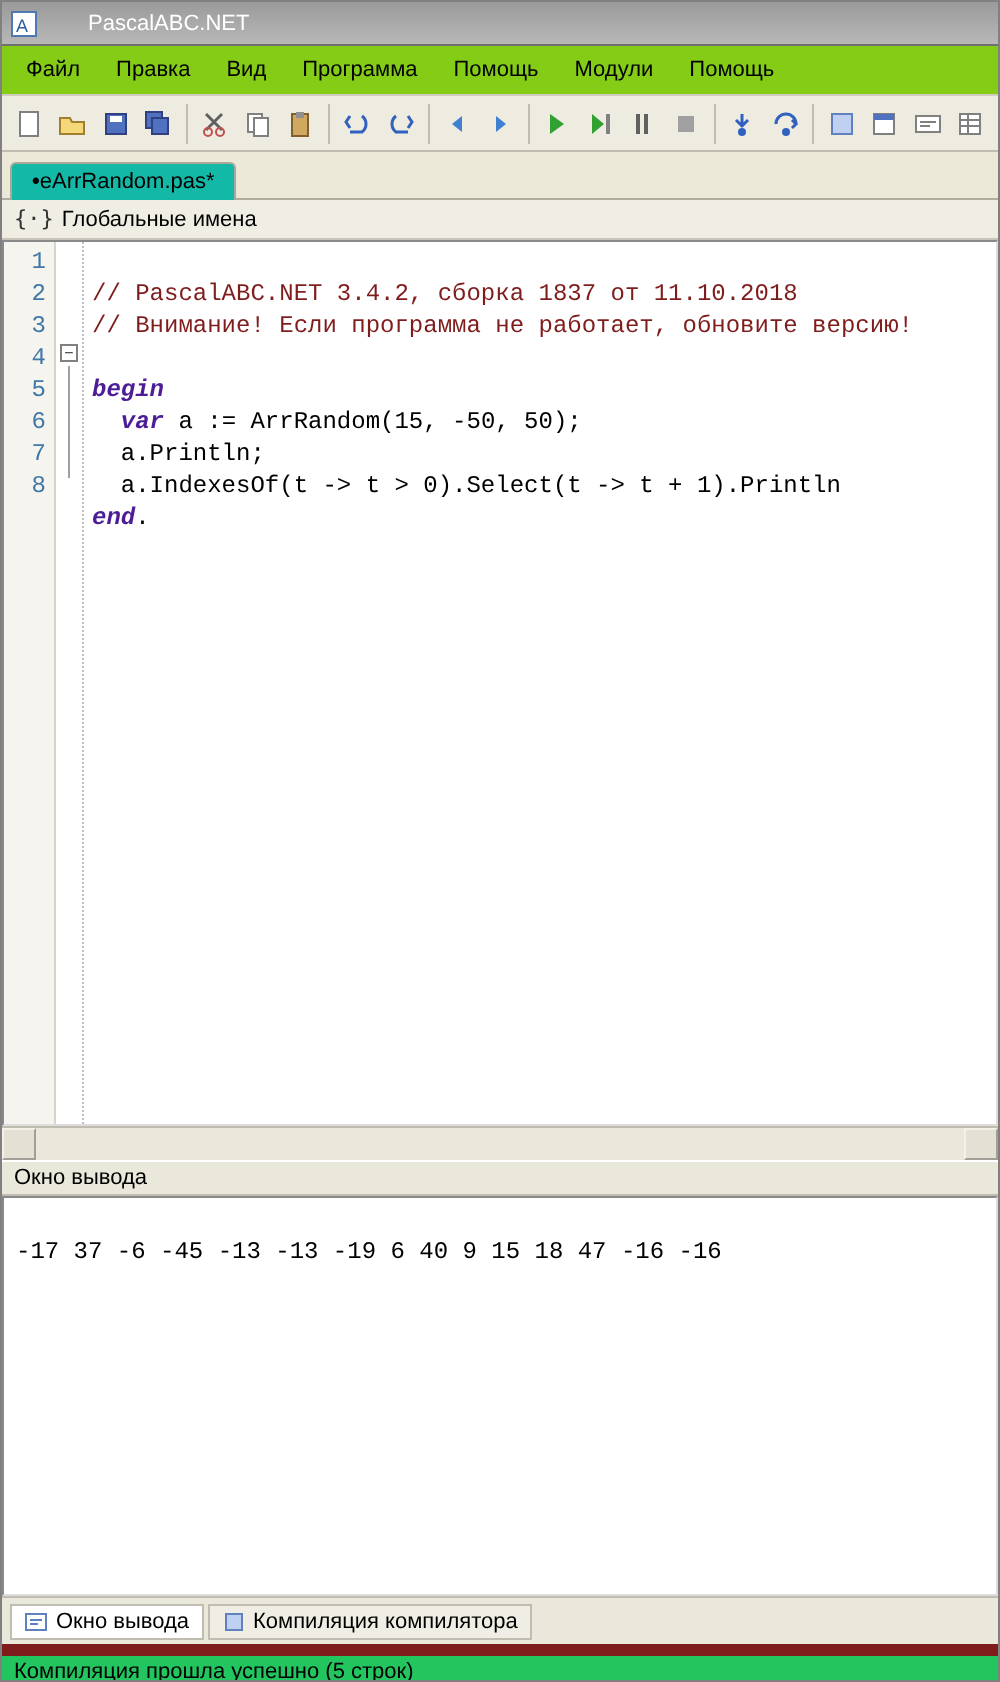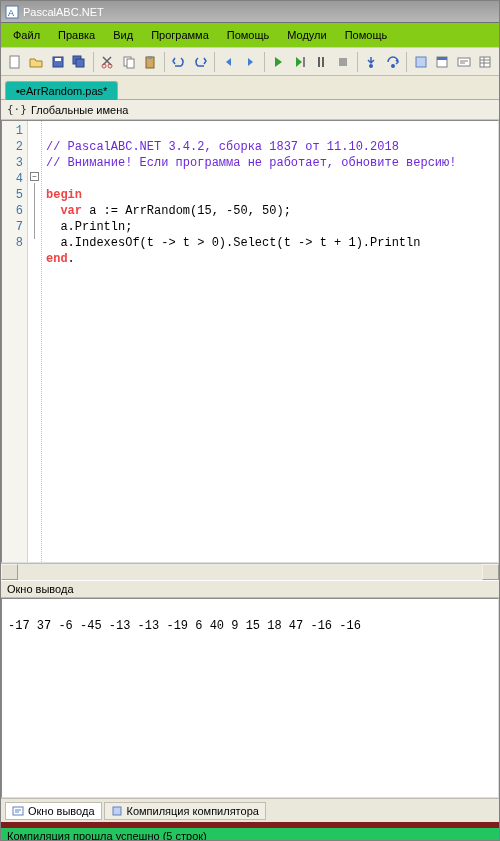--- a/index.html
+++ b/index.html
@@ -21,21 +21,21 @@
   display: flex;
   align-items: center;
   padding: 0 4px;
   gap: 4px;
   border-bottom: 1px solid #707070;
 }
 .titlebar .app-icon {
   width: 14px; height: 14px;
   display: inline-flex; align-items: center; justify-content: center;
 }
-.titlebar-text { font-size: 11px; }
+.titlebar-text { font-size: 11px; margin-left: 21px; }
 .menubar {
   background: #84cc16;
   display: flex;
   padding: 3px 4px;
   gap: 2px;
   border-bottom: 1px solid #d0ccc0;
 }
 .menubar span {
   padding: 3px 8px;
   cursor: default;
@@ -136,22 +136,22 @@
 .code {
   flex: 1;
   font-family: "Courier New", monospace;
   font-size: 12px;
   line-height: 16px;
   padding: 2px 4px;
   white-space: pre;
   overflow: auto;
   color: #000;
 }
-.code .comment { color: #6d28d9; }
-.code .kw { color: #ef4444; font-weight: bold; }
+.code .comment { color: #7f1d1d; }
+.code .kw { color: #4c1d95; font-weight: bold; font-style: italic; }
 .scrollbar-h {
   height: 17px;
   background: #eae7db;
   border-top: 1px solid #c0bcb0;
   display: flex;
 }
 .sb-btn { width: 17px; height: 100%; background: #e4e1d4; border: 1px outset #f4f2e8; }
 .sb-track { flex: 1; }
 .panel-title {
   background: #eae7db;

